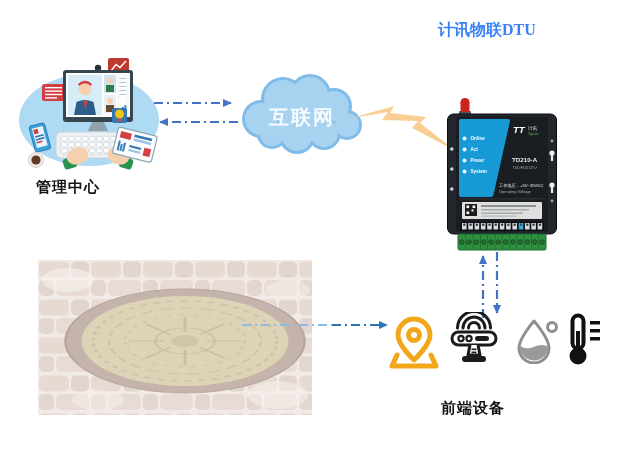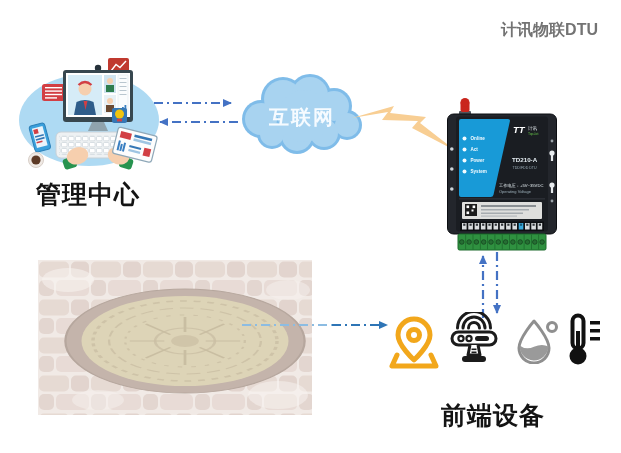--- a/index.html
+++ b/index.html
@@ -1,20 +1,20 @@
 <!DOCTYPE html>
 <html><head>
 <meta charset="utf-8">
 <style>
   html,body{margin:0;padding:0;background:#ffffff;}
   .canvas{position:relative;width:621px;height:453px;background:#ffffff;overflow:hidden;
           font-family:"Liberation Sans","DejaVu Sans",sans-serif;}
   .abs{position:absolute;}
-  .big-label{font-size:25px;font-weight:bold;color:#141414;letter-spacing:1px;white-space:nowrap;font-family:Liberation Mono, monospace;}
-  .dtu-title{width:160px;text-align:right;font-size:16px;font-weight:bold;color:#737373;line-height:1.3;}
+  .big-label{font-size:15px;font-weight:bold;color:#141414;letter-spacing:1px;white-space:nowrap;font-family:Liberation Mono, monospace;}
+  .dtu-title{width:160px;text-align:left;font-size:16px;font-weight:bold;color:#3b82f6;line-height:1.3;font-family:Liberation Serif, serif;}
   svg text{font-family:"Liberation Sans","DejaVu Sans",sans-serif;}
 </style>
 </head>
 <body>
 
 <div class="canvas">
 
   <svg class="abs" style="left:12px;top:52px;" width="152" height="128" viewBox="0 0 152 128">
     <defs>
       <pattern id="keys" width="7" height="6" patternUnits="userSpaceOnUse">

